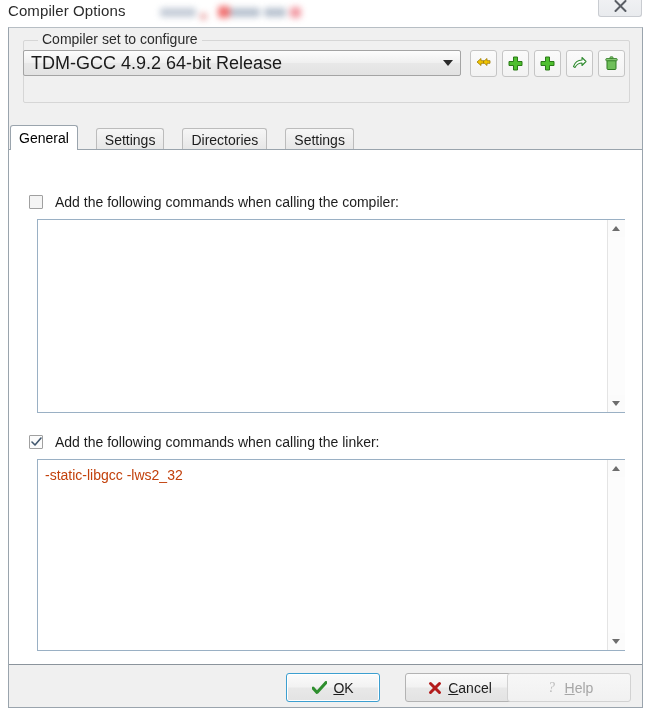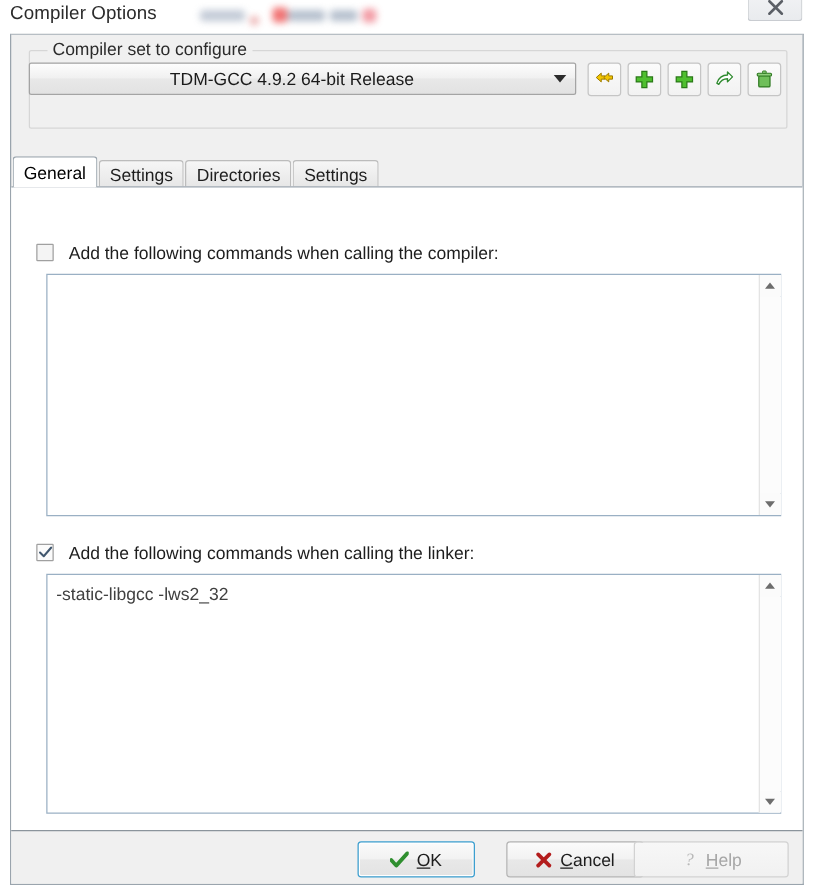--- a/index.html
+++ b/index.html
@@ -104,25 +104,24 @@
     width: 438px; height: 26px;
     background: linear-gradient(to bottom, #fdfdfd 0%, #f0f0f0 48%, #e8e8e8 50%, #e2e2e2 100%);
     border: 1px solid #a4a4a4;
     border-radius: 2px;
     display: flex;
     align-items: center;
   }
   .combo-text {
     flex: 1;
     padding-left: 7px;
-    font-size: 14px;
+    font-size: 18px;
     color: #1a1a1a;
     white-space: nowrap;
     overflow: hidden;
-    text-align: center;
   }
   .combo-arrow {
     width: 24px;
     display: flex;
     align-items: center;
     justify-content: center;
   }
   .combo-arrow .caret {
     width: 0; height: 0;
     border-left: 5px solid transparent;
@@ -152,21 +151,21 @@
     position: absolute;
     left: 0px; top: 97px;
     width: 633px; height: 25px;
     display: flex;
     align-items: flex-end;
     padding-left: 1px;
   }
   .tab {
     height: 22px;
     padding: 0 8px;
-    margin-right: 1px;
+    margin-right: 18px;
     font-size: 14px;
     color: #1d1d1d;
     display: flex;
     align-items: center;
     background: linear-gradient(to bottom, #f6f6f6 0%, #e6e6e6 100%);
     border: 1px solid #bcbcbc;
     border-bottom: none;
     border-radius: 3px 3px 0 0;
   }
   .tab.active {
@@ -218,21 +217,21 @@
     border: 1px solid #9ab0c4;
     display: flex;
   }
   .textarea.compiler { left: 28px; top: 69px;  width: 588px; height: 194px; }
   .textarea.linker   { left: 28px; top: 309px; width: 588px; height: 192px; }
 
   .ta-content {
     flex: 1;
     padding: 6px 7px;
     font-size: 14px;
-    color: #404040;
+    color: #c2410c;
     line-height: 1.3;
     overflow: hidden;
     white-space: pre-wrap;
     word-break: break-word;
   }
 
   .scrollbar {
     width: 17px;
     background: #fbfbfb;
     border-left: 1px solid #e4e4e4;

